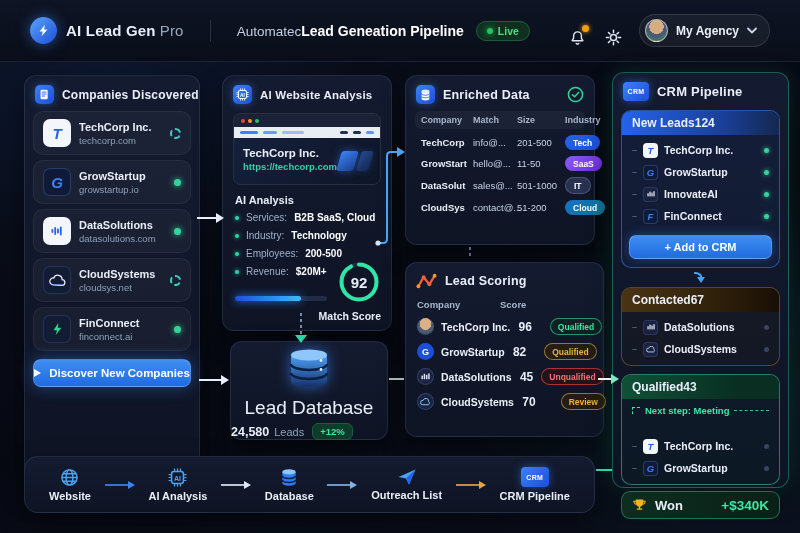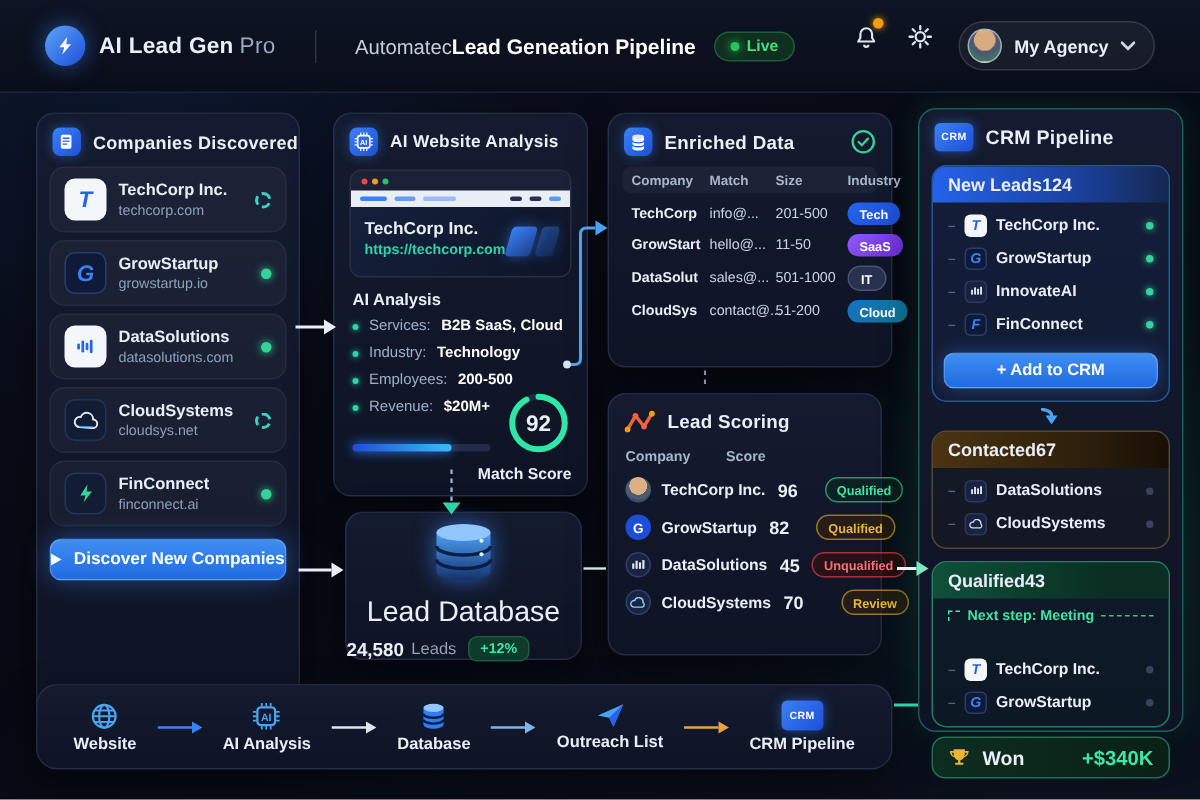--- a/index.html
+++ b/index.html
@@ -21,21 +21,21 @@
     background:linear-gradient(135deg,#5ba4f8,#1d4ed8);display:flex;align-items:center;justify-content:center;
     box-shadow:0 0 14px rgba(59,130,246,.55)}
   .brand{font-size:15px;font-weight:bold;margin-left:9px;letter-spacing:.2px}
   .brand .pro{color:#9aa7bd;font-weight:normal;margin-left:4px}
   .hdr-div{width:1px;height:22px;background:rgba(255,255,255,.14);margin:0 26px}
   .hdr-title{font-size:13.5px;color:#c4cede;white-space:nowrap}
   .hdr-title b{color:#fff;font-size:14px}
   .live{display:inline-flex;align-items:center;gap:5px;background:#10301f;border:1px solid #1f5c3b;
     color:#4ade80;font-size:10.5px;font-weight:bold;padding:3px 10px;border-radius:11px;margin-left:12px}
   .live i{width:6px;height:6px;border-radius:50%;background:#22c55e;box-shadow:0 0 6px #22c55e}
-  .hdr-right{margin-left:auto;display:flex;align-items:flex-start;gap:16px}
+  .hdr-right{margin-left:auto;display:flex;align-items:flex-end;gap:16px}
   .hicon{position:relative;width:20px;height:20px;display:flex;align-items:center;justify-content:center;cursor:pointer}
   .ndot{position:absolute;top:-2px;right:-2px;width:7px;height:7px;border-radius:50%;background:#f59e0b;box-shadow:0 0 5px #f59e0b}
   .account{display:flex;align-items:center;gap:8px;padding:4px 12px 4px 5px;border-radius:18px;
     background:rgba(255,255,255,.05);border:1px solid rgba(255,255,255,.12);cursor:pointer}
   .avatar{width:23px;height:23px;border-radius:50%;border:1px solid rgba(255,255,255,.5);
     background:radial-gradient(circle at 50% 32%,#d9ab81 0 40%,#4b5a72 41% 62%,#3f6f69 63%)}
   .account span{font-size:12px;font-weight:bold}
   
   .panel{position:absolute;z-index:2;border-radius:12px;
     background:linear-gradient(180deg,#141b30,#0e1424);
@@ -434,21 +434,21 @@
     </div>
     <div class="et-r">
       <span class="c1">CloudSys</span>
         <span class="c2">contact@...</span>
         <span class="c3">51-200</span>
         <span class="ind teal">Cloud</span>
     </div>
   </div>
 </div>
 
-<div class="panel" style="left:405px;top:262px;width:183px;height:175px">
+<div class="panel" style="left:405px;top:262px;width:199px;height:175px">
   <div class="p-head">
     <svg width="21" height="18" viewBox="0 0 22 18">
       <path d="M2.5 14.5 L8 5 L14 12.5 L19.5 3.5" fill="none" stroke="#f0633c" stroke-width="2.4" stroke-linecap="round" stroke-linejoin="round"></path>
       <circle cx="2.5" cy="14.5" r="2" fill="#f59e0b"></circle>
         <circle cx="8" cy="5" r="2" fill="#f0633c"></circle>
         <circle cx="14" cy="12.5" r="2" fill="#f0633c"></circle>
         <circle cx="19.5" cy="3.5" r="2" fill="#f59e0b"></circle>
     </svg>
     <div class="p-title" style="font-size:12.5px">Lead Scoring</div>
   </div>

